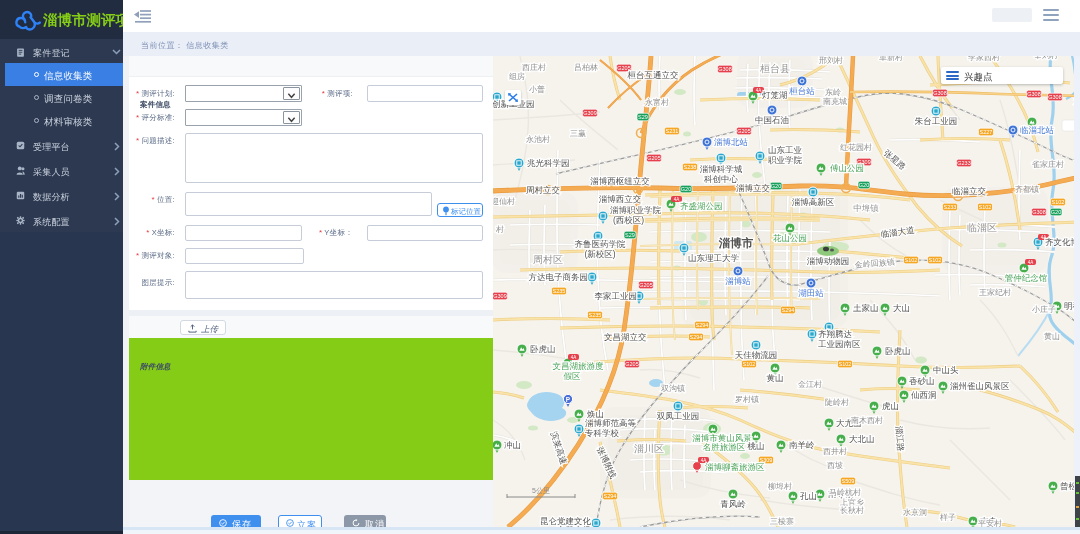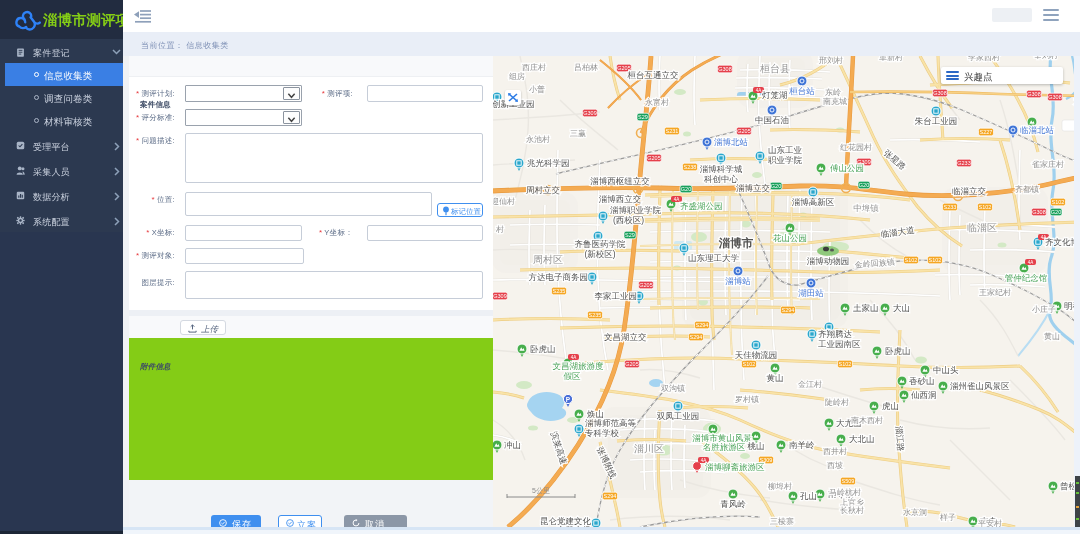--- a/index.html
+++ b/index.html
@@ -1135,21 +1135,21 @@
       </svg>
     <span>保存</span>
   </div>
   <div class="bbtn" style="left:149px;width:44px;background:#fff;border:1px solid #3f8fef;color:#3f8fef;">
     <svg style="position:absolute;left:7px;top:3px" width="8" height="8" viewBox="0 0 9 9">
         <circle cx="4.5" cy="4.5" r="3.8" fill="none" stroke="#3f8fef" stroke-width="1"></circle>
         <path d="M2.7 4.5 L4 5.8 L6.4 3.2" fill="none" stroke="#3f8fef" stroke-width="1"></path>
       </svg>
     <span style="left:18px">立案</span>
   </div>
-  <div class="bbtn" style="left:215px;width:63px;background:#8c97a7;">
+  <div class="bbtn" style="left:215px;width:42px;background:#8c97a7;">
     <svg style="position:absolute;left:8px;top:3.5px" width="8" height="8" viewBox="0 0 9 9">
         <path d="M7.8 4.5 A3.3 3.3 0 1 1 4.5 1.2" fill="none" stroke="#fff" stroke-width="1.1"></path>
         <path d="M4.2 0 L6.2 1.2 L4.4 2.7 Z" fill="#fff"></path>
       </svg>
     <span>取消</span>
   </div>
 </div>
 <div id="strip-line"></div>
 <div id="strip-bottom"></div>
 

